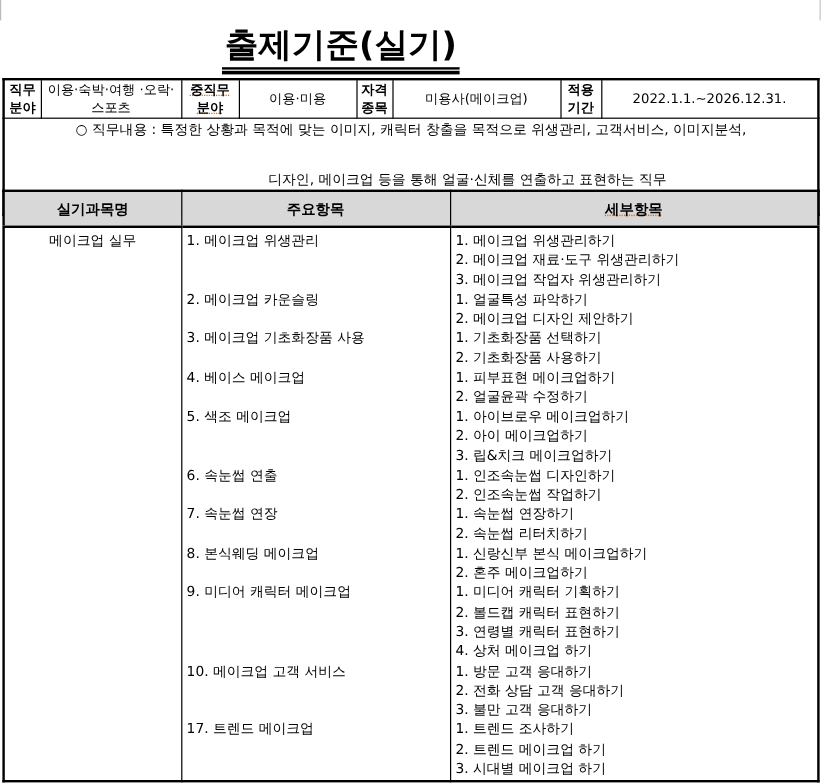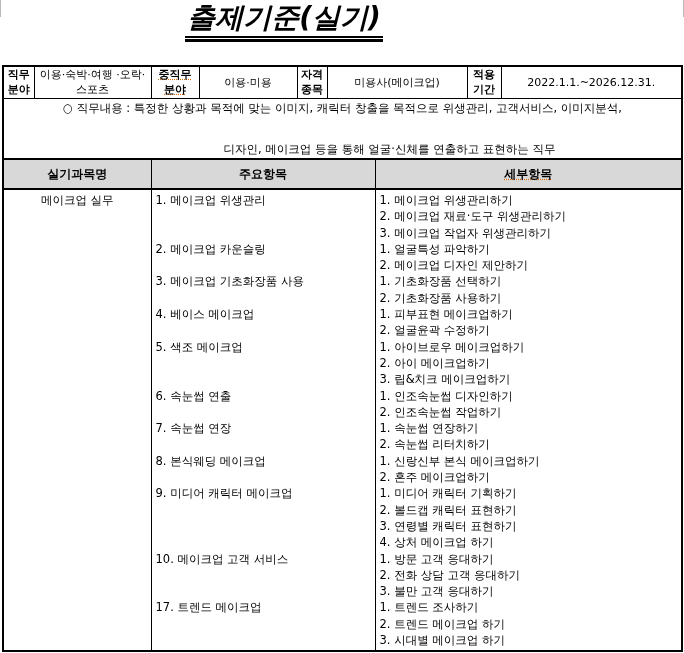--- a/index.html
+++ b/index.html
@@ -5,21 +5,21 @@
   * { box-sizing: border-box; margin: 0; padding: 0; }
   html, body {
     width: 684px; height: 653px; background: #ffffff; overflow: hidden;
     font-family: "DejaVu Sans", "Liberation Sans", sans-serif;
     color: #000;
   }
   .page { position: relative; width: 684px; height: 653px; }
   .corner-l { position: absolute; left: 0; top: 0; width: 1px; height: 17px; background: #bbb; }
   .corner-r { position: absolute; right: 0; top: 0; width: 1px; height: 17px; background: #bbb; }
 
-  .title-wrap { position: absolute; left: 0; top: 0; width: 568px; text-align: center; font-style: italic; }
+  .title-wrap { position: absolute; left: 0; top: 20px; width: 568px; text-align: center; }
   .title {
     display: inline-block; font-size: 28px; font-weight: bold; letter-spacing: 0px;
     padding: 0 2px; line-height: 36px;
     border-bottom: 2px solid #000;
     position: relative;
   }
   .title::after {
     content: ""; position: absolute; left: 0; right: 0; bottom: -6px; height: 3px; background: #000;
   }
 

